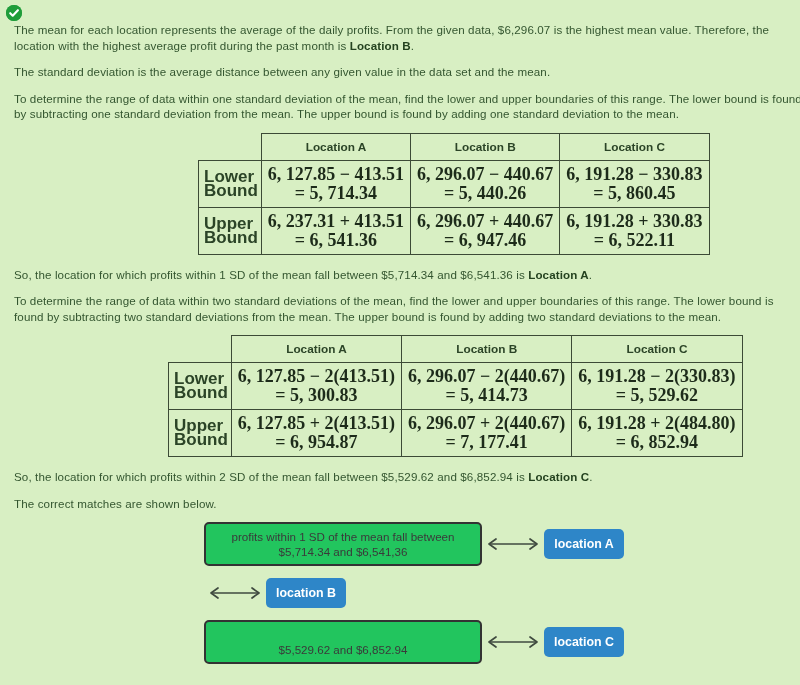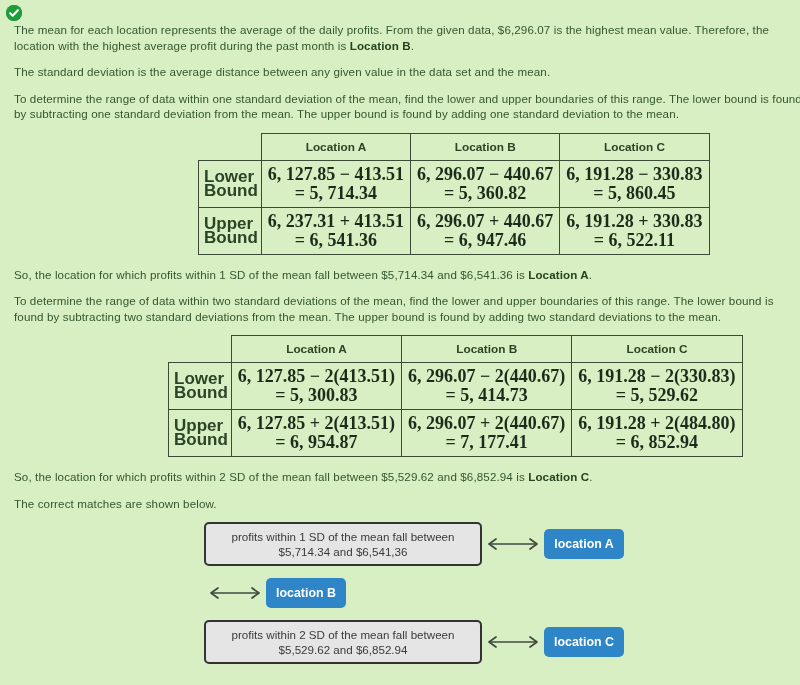--- a/index.html
+++ b/index.html
@@ -113,21 +113,21 @@
     padding-left: 190px;
   }
   .match-row {
     display: flex;
     align-items: center;
     margin-bottom: 12px;
   }
   .match-box {
     width: 278px;
     min-height: 38px;
-    background: #e5e5e5;
+    background: #22c55e;
     border: 2px solid #333333;
     border-radius: 5px;
     display: flex;
     align-items: center;
     justify-content: center;
     text-align: center;
     font-size: 11.6px;
     line-height: 15px;
     color: #3a3a3a;
     font-family: "Liberation Sans", sans-serif;
@@ -188,21 +188,21 @@
           <th class="corner"></th>
           <th class="loc">Location A</th>
           <th class="loc">Location B</th>
           <th class="loc">Location C</th>
         </tr>
       </thead>
       <tbody>
         <tr>
           <td class="rowlab"><span>Lower</span><br><span>Bound</span></td>
           <td class="math"><span>6, 127.85 − 413.51</span><span class="l2">= 5, 714.34</span></td>
-          <td class="math"><span>6, 296.07 − 440.67</span><span class="l2">= 5, 360.82</span></td>
+          <td class="math"><span>6, 296.07 − 440.67</span><span class="l2">= 5, 440.26</span></td>
           <td class="math"><span>6, 191.28 − 330.83</span><span class="l2">= 5, 860.45</span></td>
         </tr>
         <tr>
           <td class="rowlab"><span>Upper</span><br><span>Bound</span></td>
           <td class="math"><span>6, 237.31 + 413.51</span><span class="l2">= 6, 541.36</span></td>
           <td class="math"><span>6, 296.07 + 440.67</span><span class="l2">= 6, 947.46</span></td>
           <td class="math"><span>6, 191.28 + 330.83</span><span class="l2">= 6, 522.11</span></td>
         </tr>
       </tbody>
     </table>
@@ -275,21 +275,21 @@
           <polyline points="12,3 5,8 12,13" fill="none" stroke="#3f4a3f" stroke-width="1.7" stroke-linecap="round" stroke-linejoin="round"></polyline>
           <polyline points="46,3 53,8 46,13" fill="none" stroke="#3f4a3f" stroke-width="1.7" stroke-linecap="round" stroke-linejoin="round"></polyline>
         </svg>
       </div>
       <div class="loc-badge">location B</div>
     </div>
 
     <div class="match-row">
       <div class="match-box two-line">
         <span>
-          <span>profits within 2 SD of the mean fall between</span><br>
+          <br>
           <span>$5,529.62 and $6,852.94</span>
         </span>
       </div>
       <div class="arrow">
         <svg width="58" height="16" viewBox="0 0 58 16" aria-hidden="true">
           <line x1="6" y1="8" x2="52" y2="8" stroke="#3f4a3f" stroke-width="1.6"></line>
           <polyline points="12,3 5,8 12,13" fill="none" stroke="#3f4a3f" stroke-width="1.7" stroke-linecap="round" stroke-linejoin="round"></polyline>
           <polyline points="46,3 53,8 46,13" fill="none" stroke="#3f4a3f" stroke-width="1.7" stroke-linecap="round" stroke-linejoin="round"></polyline>
         </svg>
       </div>

